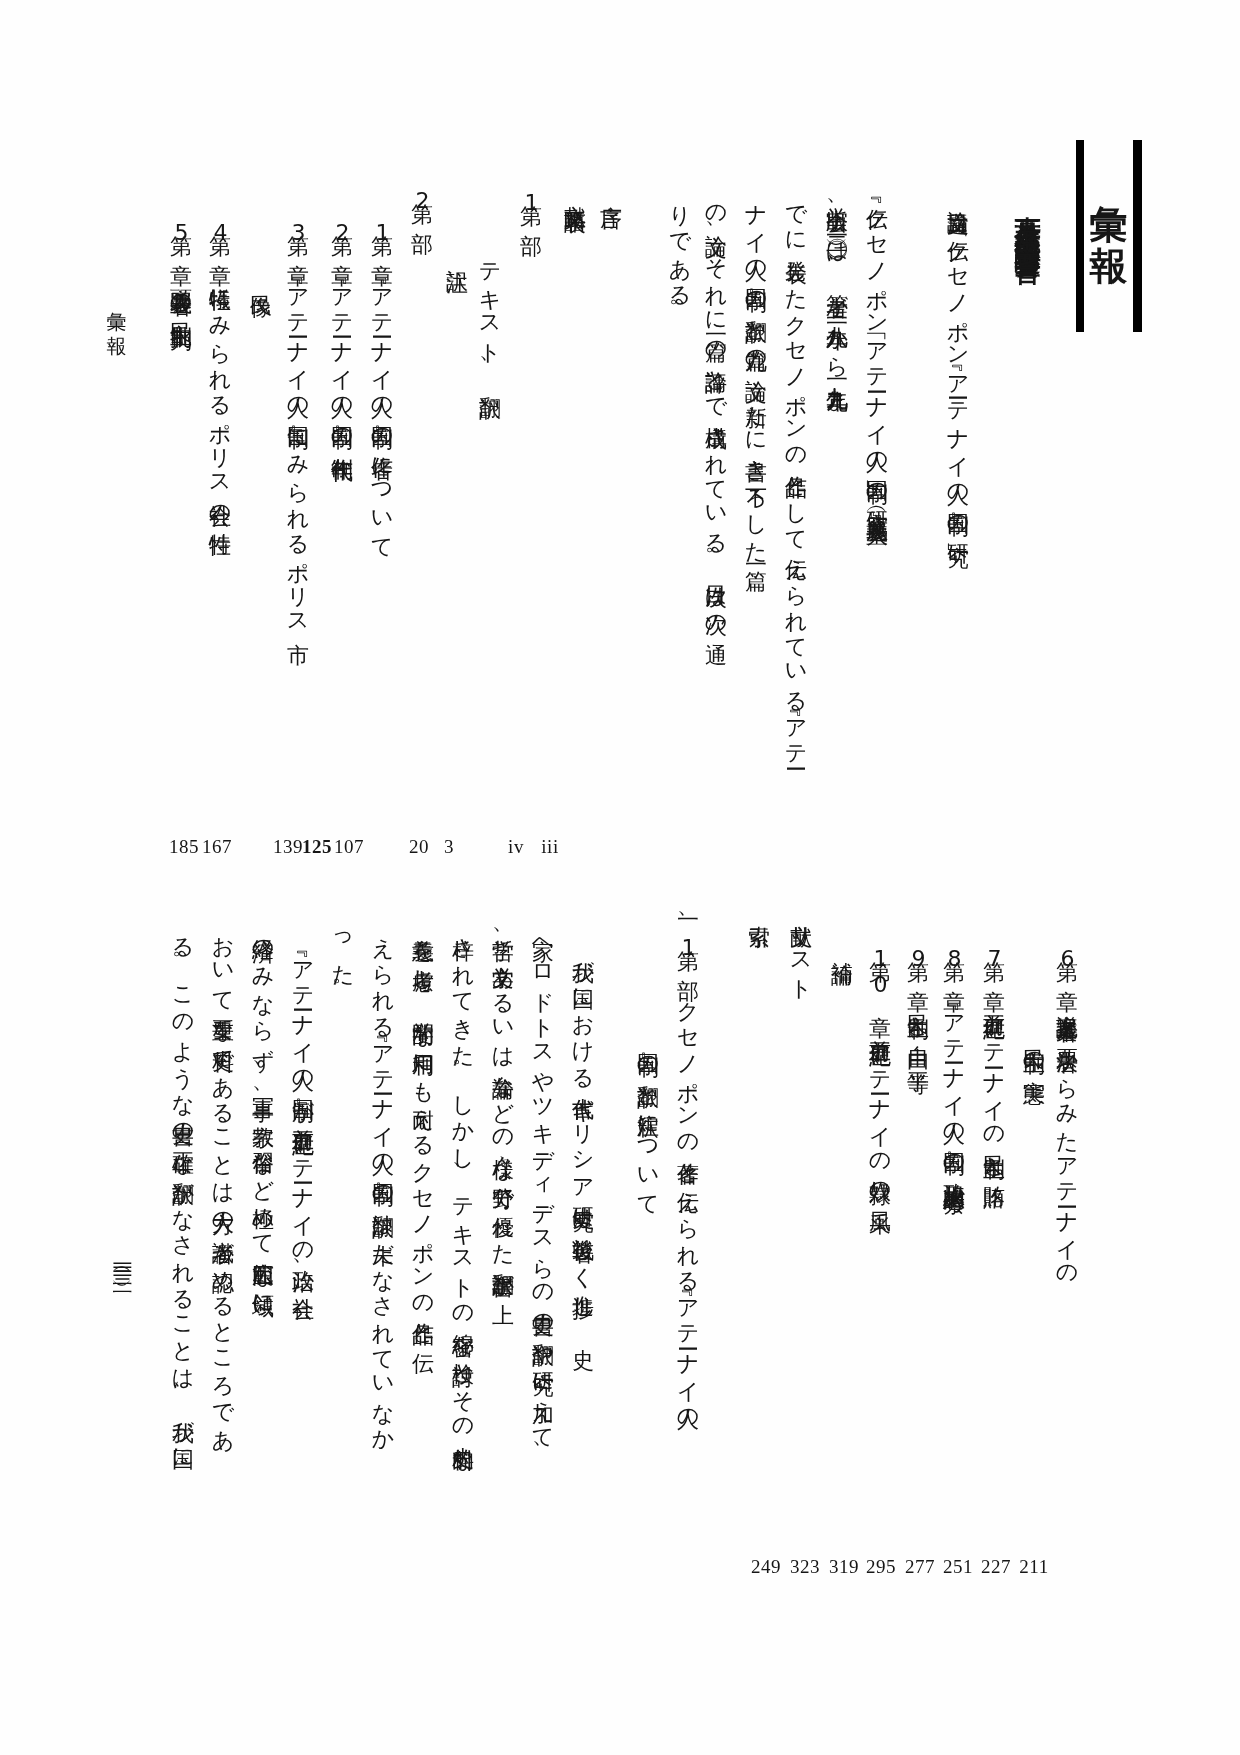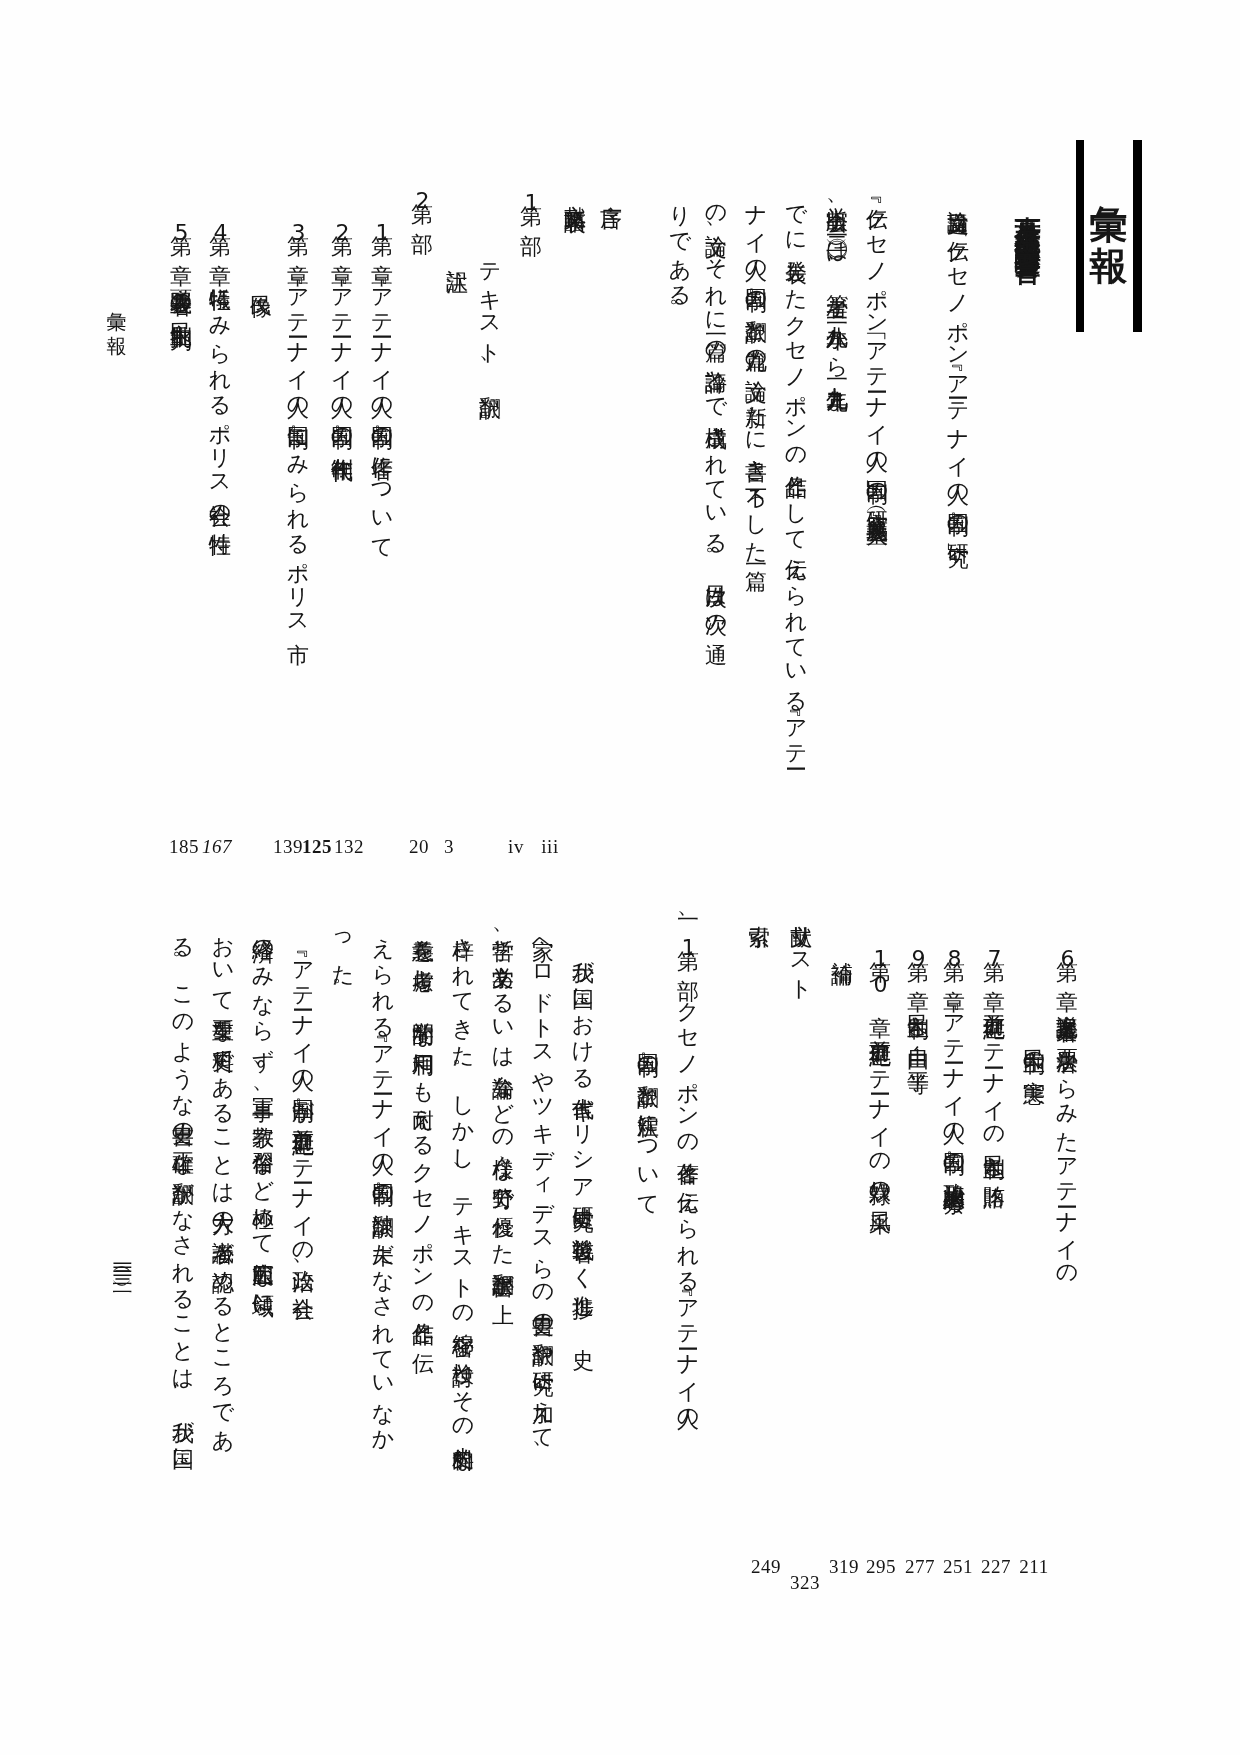--- a/index.html
+++ b/index.html
@@ -83,45 +83,45 @@
   <div class="vcol" style="left:331px;top:218px;">第2章　『アテーナイ人の国制』の制作年代</div>
   <div class="vcol" style="left:287px;top:218px;">第3章　『アテーナイ人の国制』にみられるポリス市</div>
   <div class="vcol" style="left:250px;top:278px;">民像</div>
   <div class="vcol" style="left:209px;top:218px;">第4章　犠牲にみられるポリス社会の特性</div>
   <div class="vcol" style="left:170px;top:218px;">第5章　寡頭主義者の民主制批判</div>
 
   <div class="pnum" style="left:550px;top:836px;">iii</div>
   <div class="pnum" style="left:516px;top:836px;">iv</div>
   <div class="pnum" style="left:449px;top:836px;">3</div>
   <div class="pnum" style="left:419px;top:836px;">20</div>
-  <div class="pnum" style="left:349px;top:836px;">132</div>
+  <div class="pnum" style="left:349px;top:836px;">107</div>
   <div class="pnum" style="left:317px;top:836px;font-weight:bold;">125</div>
   <div class="pnum" style="left:250px;top:836px;margin-left:38px;">139</div>
-  <div class="pnum" style="left:217px;top:836px;font-style:italic;">167</div>
+  <div class="pnum" style="left:217px;top:836px;">167</div>
   <div class="pnum" style="left:184px;top:836px;font-family:Liberation Serif, serif;">185</div>
 
   <div class="vcol runhead" style="left:106px;top:296px;">彙　報</div>
 
   <div class="vcol" style="left:1056px;top:944px;">第6章　議案提案者と票決者からみたアテーナイの</div>
   <div class="vcol" style="left:1023px;top:1032px;">民主制の実態</div>
   <div class="vcol" style="left:983px;top:944px;">第7章　前五世紀アテーナイの民主制と賄賂</div>
   <div class="vcol" style="left:943px;top:944px;">第8章　『アテーナイ人の国制』の政治思想的考察</div>
   <div class="vcol" style="left:907px;top:944px;">第9章　民主制と自由、平等</div>
   <div class="vcol" style="left:869px;top:944px;">第10章　前五世紀アテーナイの奴隷の風采</div>
   <div class="vcol" style="left:831px;top:944px;">補論</div>
   <div class="vcol" style="left:790px;top:908px;">文献リスト</div>
   <div class="vcol" style="left:748px;top:908px;">索引</div>
 
   <div class="pnum" style="left:1034px;top:1556px;">211</div>
   <div class="pnum" style="left:996px;top:1556px;">227</div>
   <div class="pnum" style="left:958px;top:1556px;">251</div>
   <div class="pnum" style="left:920px;top:1556px;">277</div>
   <div class="pnum" style="left:881px;top:1556px;">295</div>
   <div class="pnum" style="left:844px;top:1556px;">319</div>
-  <div class="pnum" style="left:805px;top:1556px;margin-top:16px;">323</div>
+  <div class="pnum" style="left:805px;top:1556px;">323</div>
   <div class="pnum" style="left:766px;top:1556px;">249</div>
 
   <div class="vcol" style="left:677px;top:908px;">一、第1部　クセノポンの著作と伝えられる『アテーナイ人の</div>
   <div class="vcol" style="left:637px;top:1036px;">国制』の翻訳と注釈について</div>
 
   <div class="vcol" style="left:572px;top:944px;">我が国における古代ギリシア史研究は戦後著しく進捗し、史</div>
   <div class="vcol" style="left:532px;top:922px;">家ヘロドトスやツキディデスらの史書の翻訳や研究に加えて、</div>
   <div class="vcol" style="left:492px;top:922px;">哲学、文学あるいは弁論などの様々な分野で優れた翻訳書が上</div>
   <div class="vcol" style="left:452px;top:922px;">梓されてきた。しかし、テキストの綿密な検討とその史料的な</div>
   <div class="vcol" style="left:412px;top:922px;">意義を考慮し、学問的な利用にも耐えるクセノポンの作品と伝</div>

